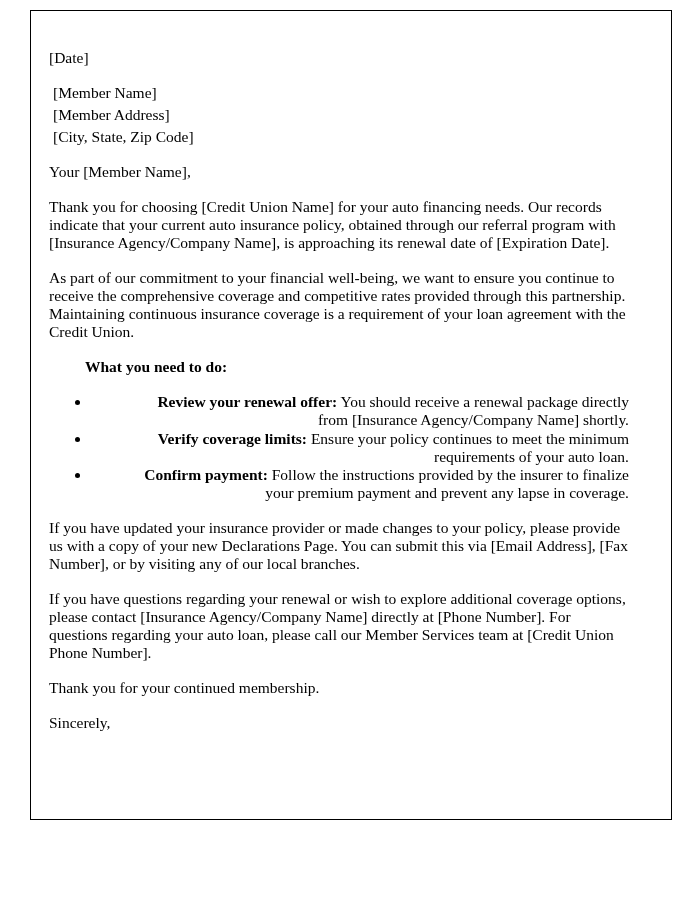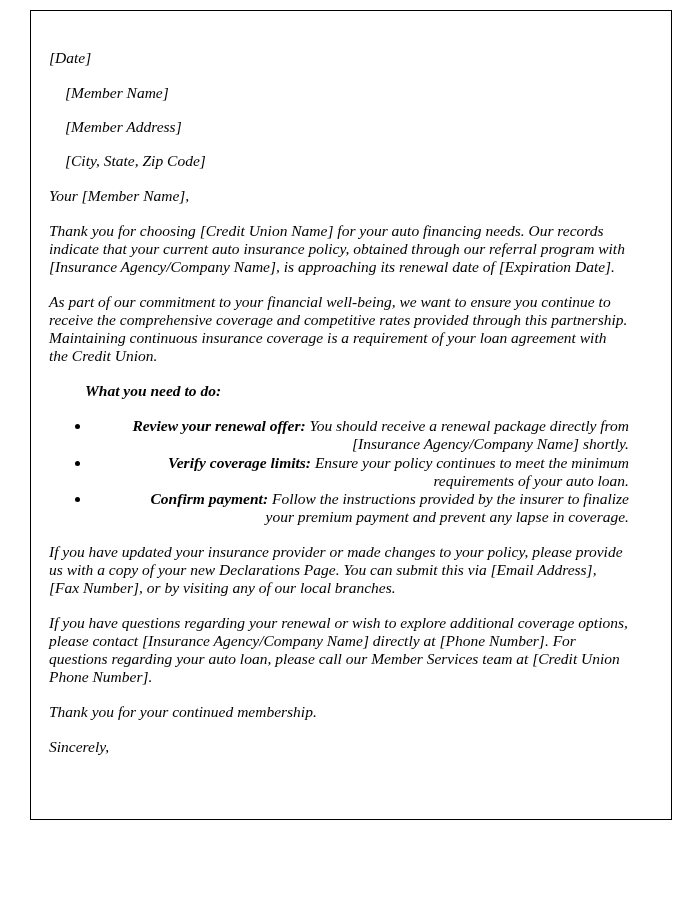--- a/index.html
+++ b/index.html
@@ -18,27 +18,26 @@
     width: 642px;
     height: 810px;
     background: #ffffff;
     border: 1px solid #000000;
     padding: 38px 42px 0 18px;
     font-family: "Liberation Serif", serif;
     font-size: 15.5px;
     line-height: 1.16;
     color: #000000;
     overflow: hidden;
-    font-style: italic;
   }
   .para {
     margin: 0 0 17px 0;
   }
   .line {
-    margin: 16px;
+    margin: 4px;
   }
   .block {
     margin: 0 0 17px 0;
   }
   .bold {
     font-weight: bold;
     margin-left: 36px;
   }
   ul.action-list {
     margin: 0 0 17px 0;

